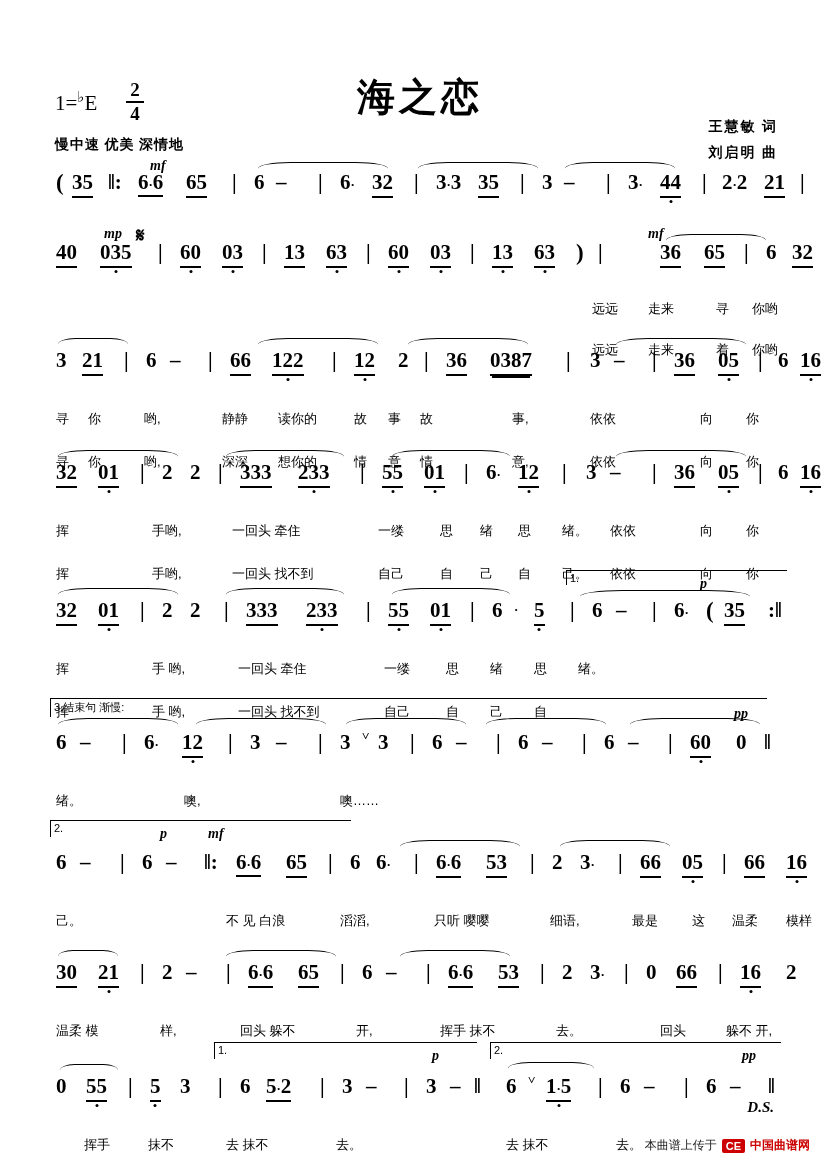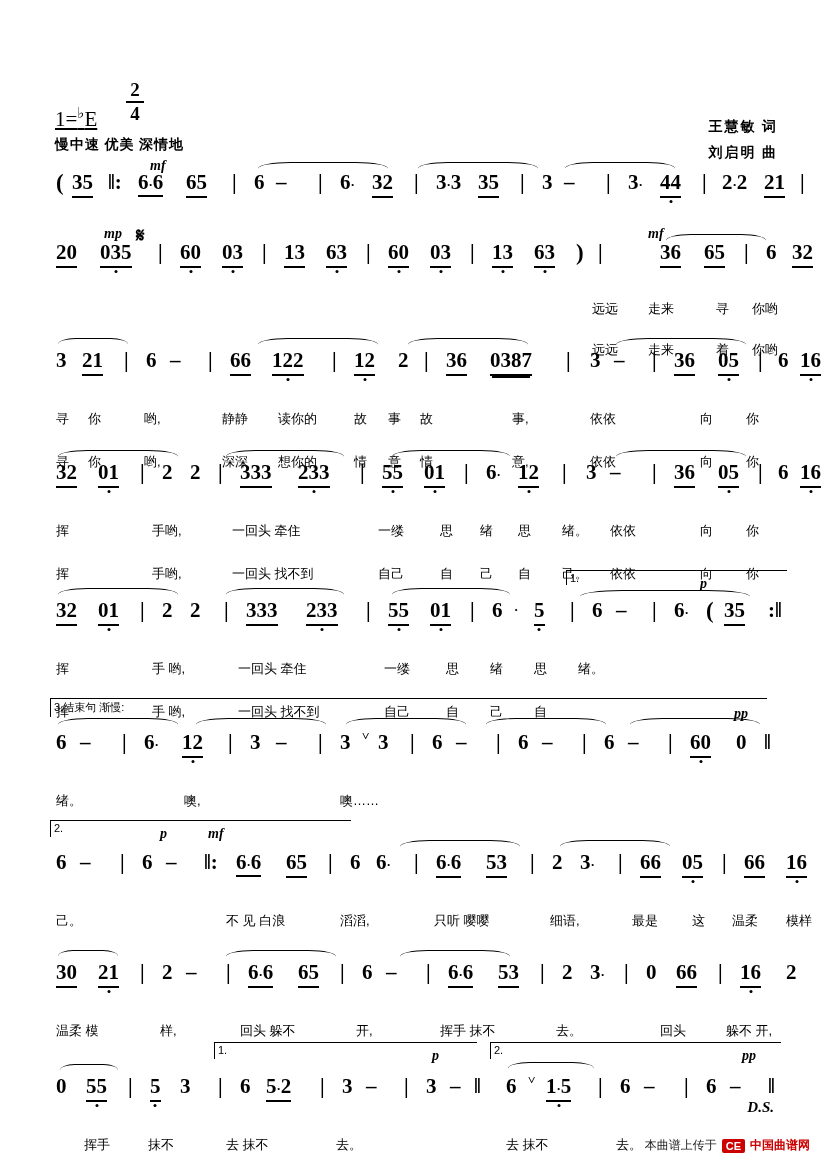--- a/index.html
+++ b/index.html
@@ -9,21 +9,21 @@
     color:#000;position:relative;overflow:hidden;
   }
   .sheet{position:absolute;left:0;top:0;width:840px;height:1168px;}
 
   
   .title{
     position:absolute;left:0;top:72px;width:840px;text-align:center;
     font-size:38px;font-weight:bold;letter-spacing:4px;
     font-family:"Liberation Serif", serif;
   }
-  .key-sig{position:absolute;left:55px;top:104px;font-size:21px;text-decoration:underline;}
+  .key-sig{position:absolute;left:55px;top:88px;font-size:21px;}
   .key-sig .flat{font-size:15px;vertical-align:super;}
   .meter{position:absolute;left:124px;top:80px;font-size:19px;width:22px;text-align:center;line-height:1.05;font-weight:bold;}
   .meter .num{display:block;border-bottom:none;}
   .meter .den{display:block;}
   .tempo{position:absolute;left:55px;top:136px;font-size:14px;font-weight:bold;letter-spacing:1px;}
   .credit-lyric{position:absolute;right:62px;top:118px;font-size:14px;font-weight:bold;letter-spacing:2px;}
   .credit-music{position:absolute;right:62px;top:144px;font-size:14px;font-weight:bold;letter-spacing:2px;}
 
   
   .sys{position:absolute;left:0;width:840px;}
@@ -63,20 +63,21 @@
 <div class="sheet">
 
   <div class="key-sig">
     <span>1=</span><span class="flat">♭</span><span>E</span>
   </div>
   <div class="meter">
     <span class="num">2</span>
     <span style="display:block;width:18px;height:2px;background:#000;margin:1px auto;"></span>
     <span class="den">4</span>
   </div>
+  <div class="title">海之恋</div>
   <div class="tempo">慢中速 优美 深情地</div>
   <div class="credit-lyric">王慧敏  词</div>
   <div class="credit-music">刘启明  曲</div>
 
   <div class="sys" style="top:170px;">
     <div class="dyn" style="left:150px;top:-12px;">mf</div>
 
     <div class="slur" style="left:258px;top:-8px;width:130px;"></div>
     <div class="slur" style="left:418px;top:-8px;width:120px;"></div>
     <div class="slur" style="left:565px;top:-8px;width:110px;"></div>
@@ -107,21 +108,21 @@
       <span class="n" style="left:800px;">|</span>
     </div>
   </div>
 
   <div class="sys" style="top:240px;">
     <div class="dyn" style="left:104px;top:-14px;">mp</div>
     <div class="dyn" style="left:648px;top:-14px;">mf</div>
     <div style="position:absolute;left:136px;top:-16px;font-size:20px;font-weight:bold;">𝄋</div>
     <div class="slur" style="left:666px;top:-6px;width:100px;"></div>
     <div class="notes">
-      <span class="n u1" style="left:56px;">20</span>
+      <span class="n u1" style="left:56px;">40</span>
       <span class="n u1 dotd" style="left:100px;">035</span>
       <span class="n" style="left:158px;">|</span>
       <span class="n u1 dotd" style="left:180px;">60</span>
       <span class="n u1 dotd" style="left:222px;">03</span>
       <span class="n" style="left:262px;">|</span>
       <span class="n u1" style="left:284px;">13</span>
       <span class="n u1 dotd" style="left:326px;">63</span>
       <span class="n" style="left:366px;">|</span>
       <span class="n u1 dotd" style="left:388px;">60</span>
       <span class="n u1 dotd" style="left:430px;">03</span>

